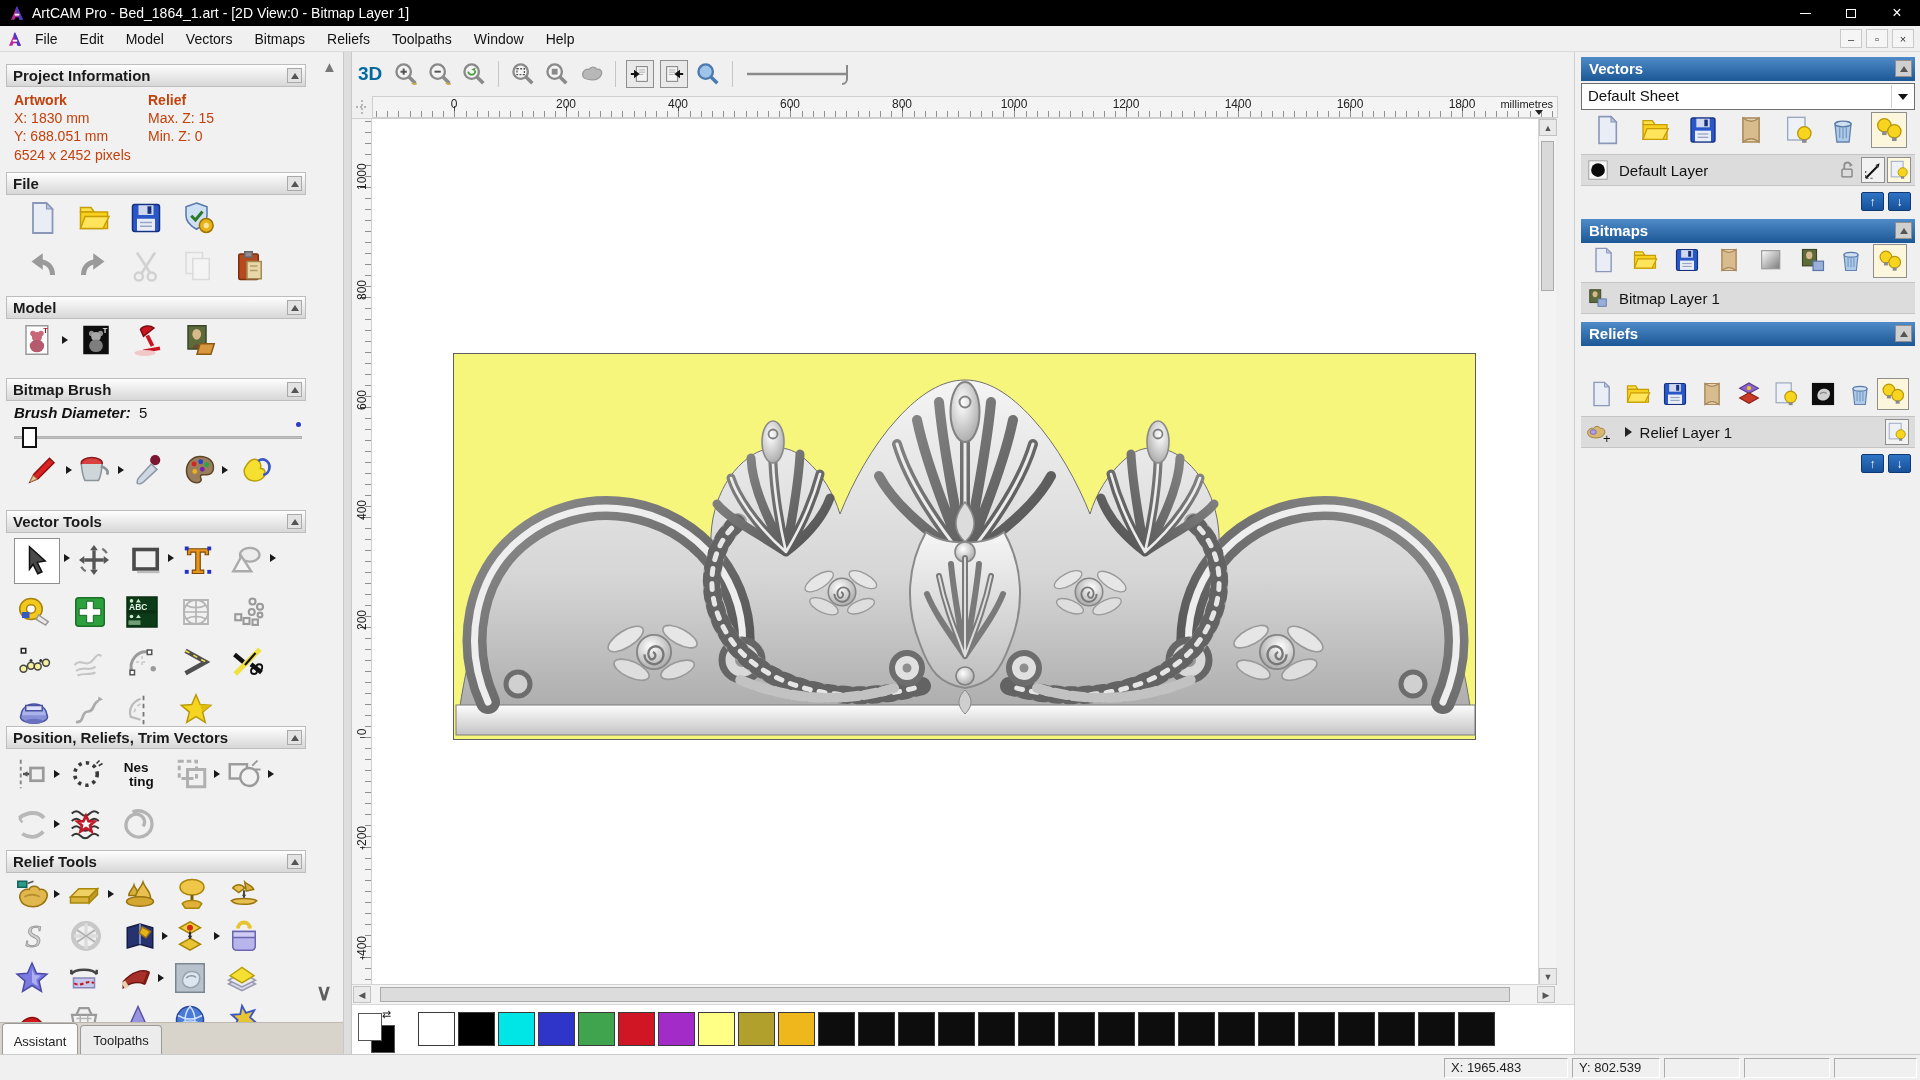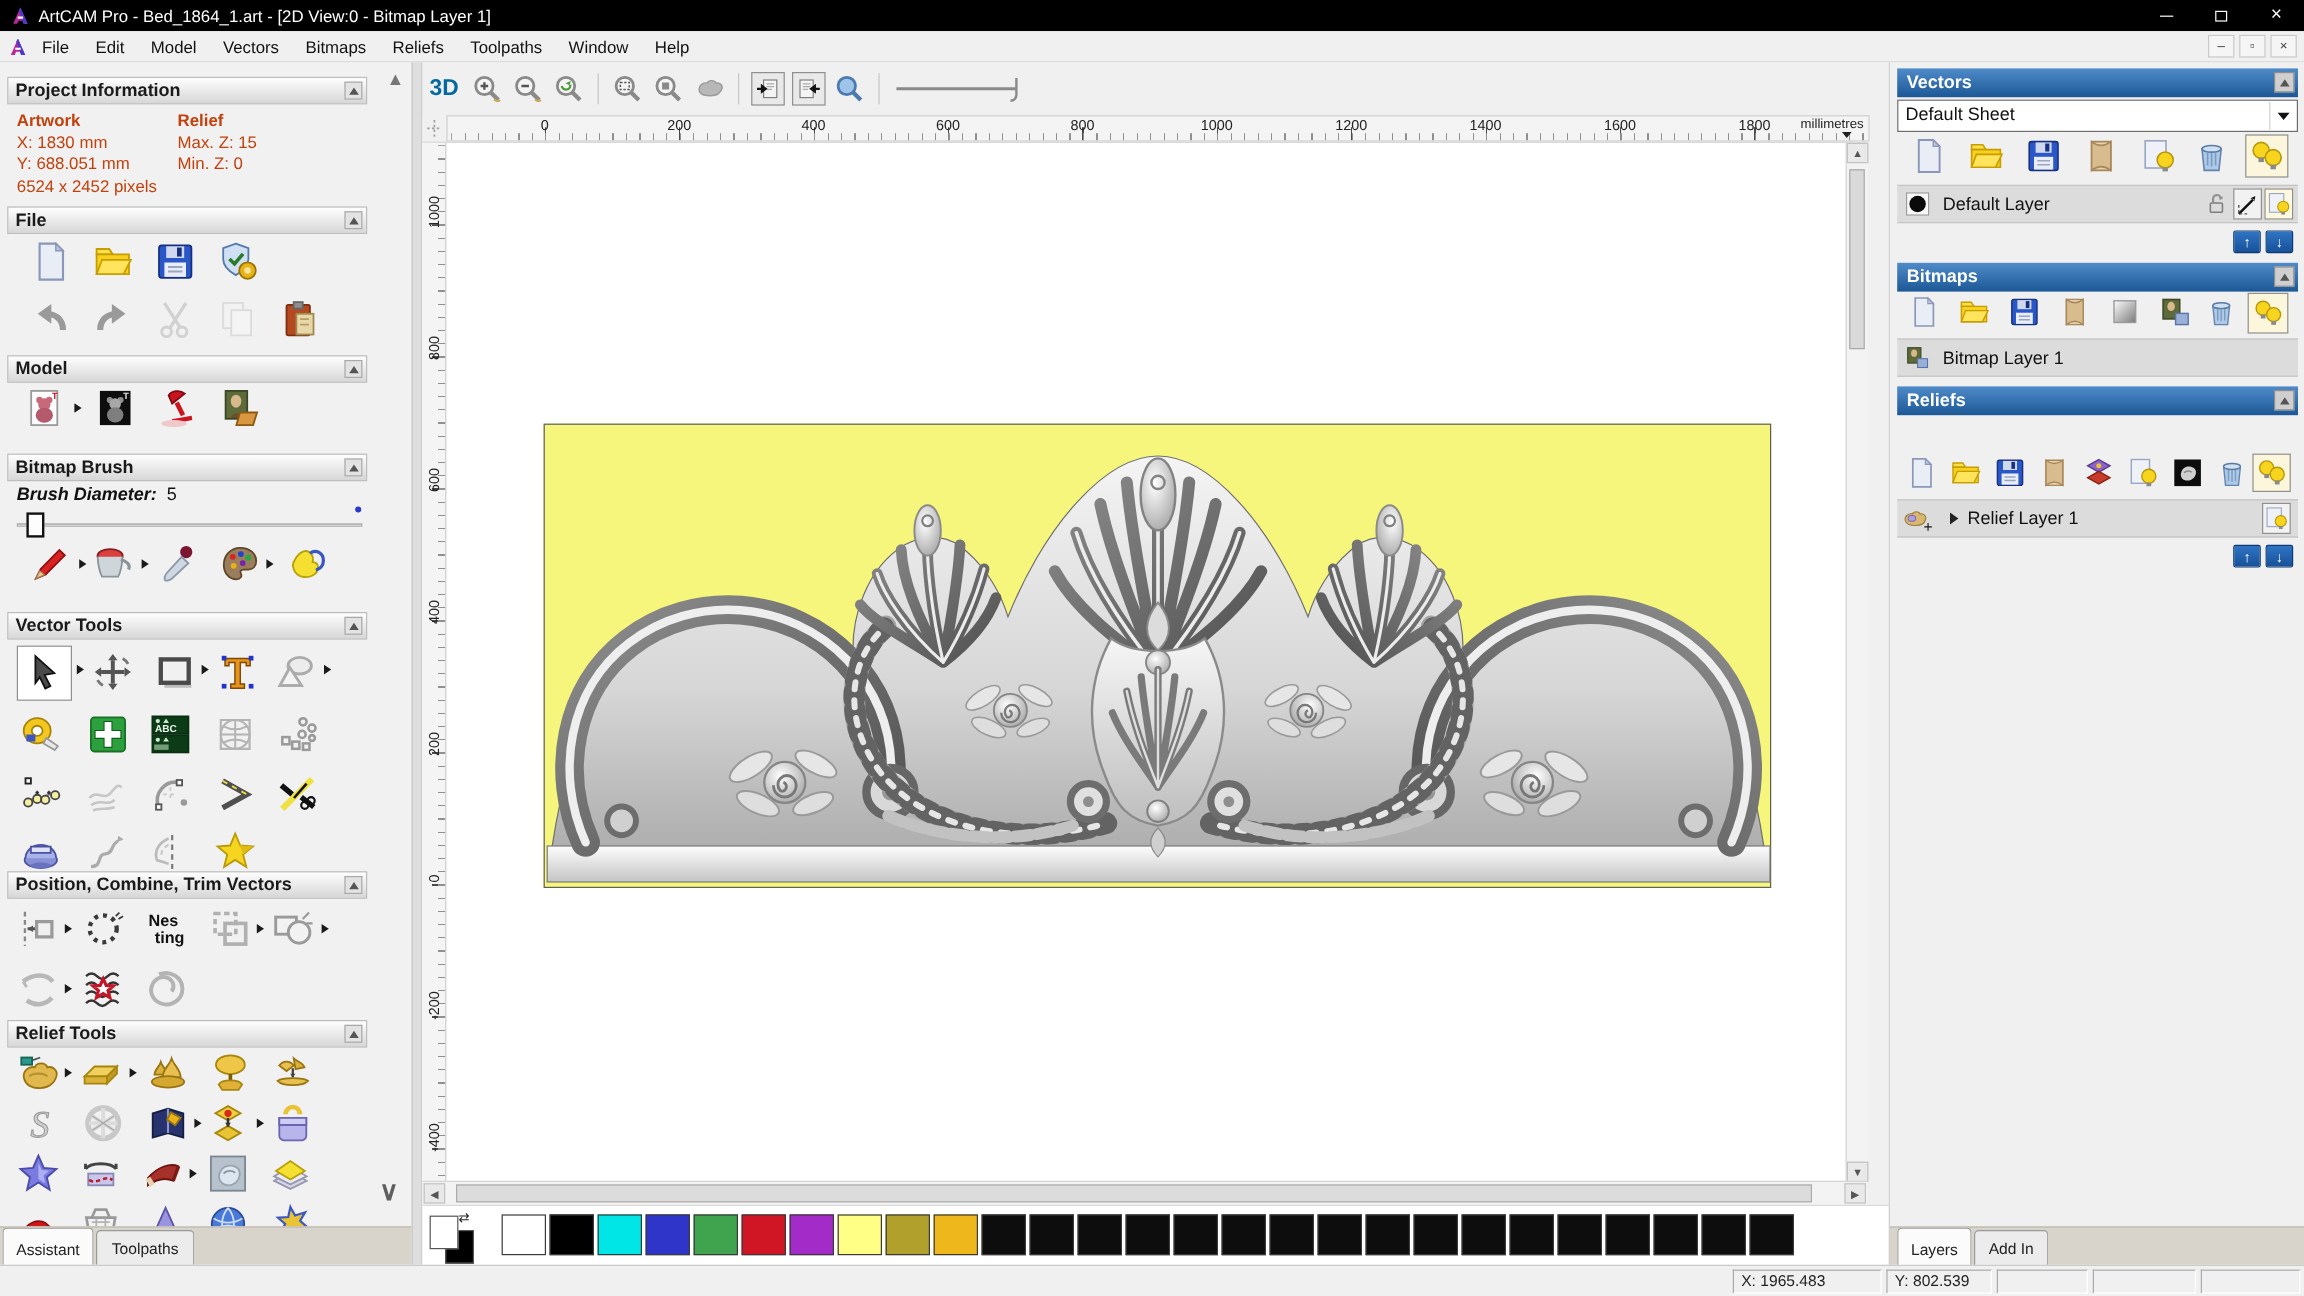--- a/index.html
+++ b/index.html
@@ -809,21 +809,21 @@
       <svg class="ic">
         <use href="#i-mirror"></use>
       </svg>
     </div>
   <div class="toolbtn" style="left:178px;top:640px">
       <svg class="ic">
         <use href="#i-star"></use>
       </svg>
     </div>
 
-  <div class="schead" style="top:674px"><span>Position, Combine, Trim Vectors</span><span class="collapse">
+  <div class="schead" style="top:674px"><span>Position, Reliefs, Trim Vectors</span><span class="collapse">
         <span class="tri-up"></span>
       </span></div>
   <div class="toolbtn" style="left:14px;top:704px">
       <svg class="ic">
         <use href="#i-align"></use>
       </svg>
     </div>
   <span class="fly" style="left:54px;top:718px"></span>
   <div class="toolbtn" style="left:68px;top:704px">
       <svg class="ic">
@@ -1377,24 +1377,20 @@
     <span style="margin-left:8px">Relief Layer 1</span>
     <div style="margin-left:auto;margin-right:6px" class="minibtn">
         <svg class="ic22">
           <use href="#i-bulbpage"></use>
         </svg>
       </div>
   </div>
   <div class="udbtn" style="left:286px;top:402px">↑</div>
   <div class="udbtn" style="left:313px;top:402px">↓</div>
 
-  <div class="rtabsbar">
-    <div class="tab active" style="left:6px;width:62px">Layers</div>
-    <div class="tab" style="left:70px;width:62px">Add In</div>
-  </div>
 </div>
 
 <div class="statusbar">
   <div class="scell" style="left:1444px;width:124px">X: 1965.483</div>
   <div class="scell" style="left:1572px;width:88px">Y: 802.539</div>
   <div class="scell" style="left:1664px;width:76px"></div>
   <div class="scell" style="left:1744px;width:86px"></div>
   <div class="scell" style="left:1834px;width:83px"></div>
 </div>
 

